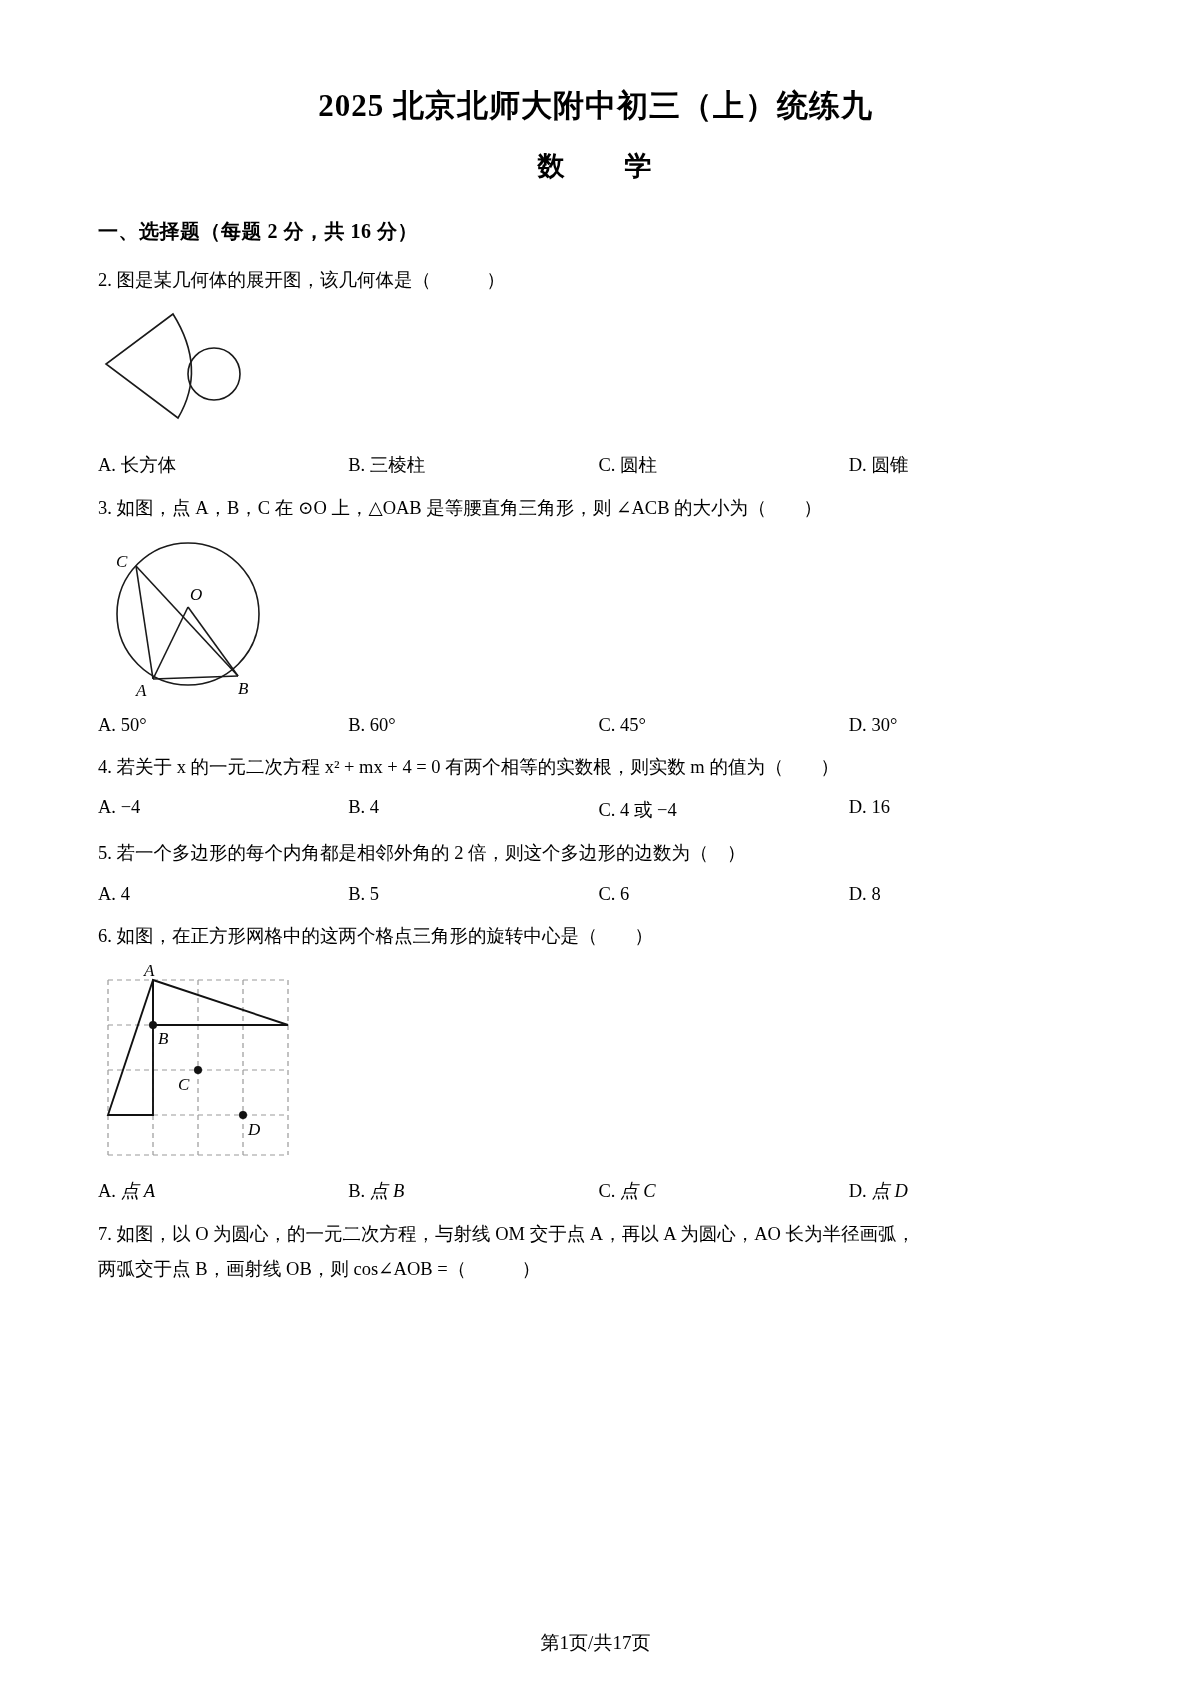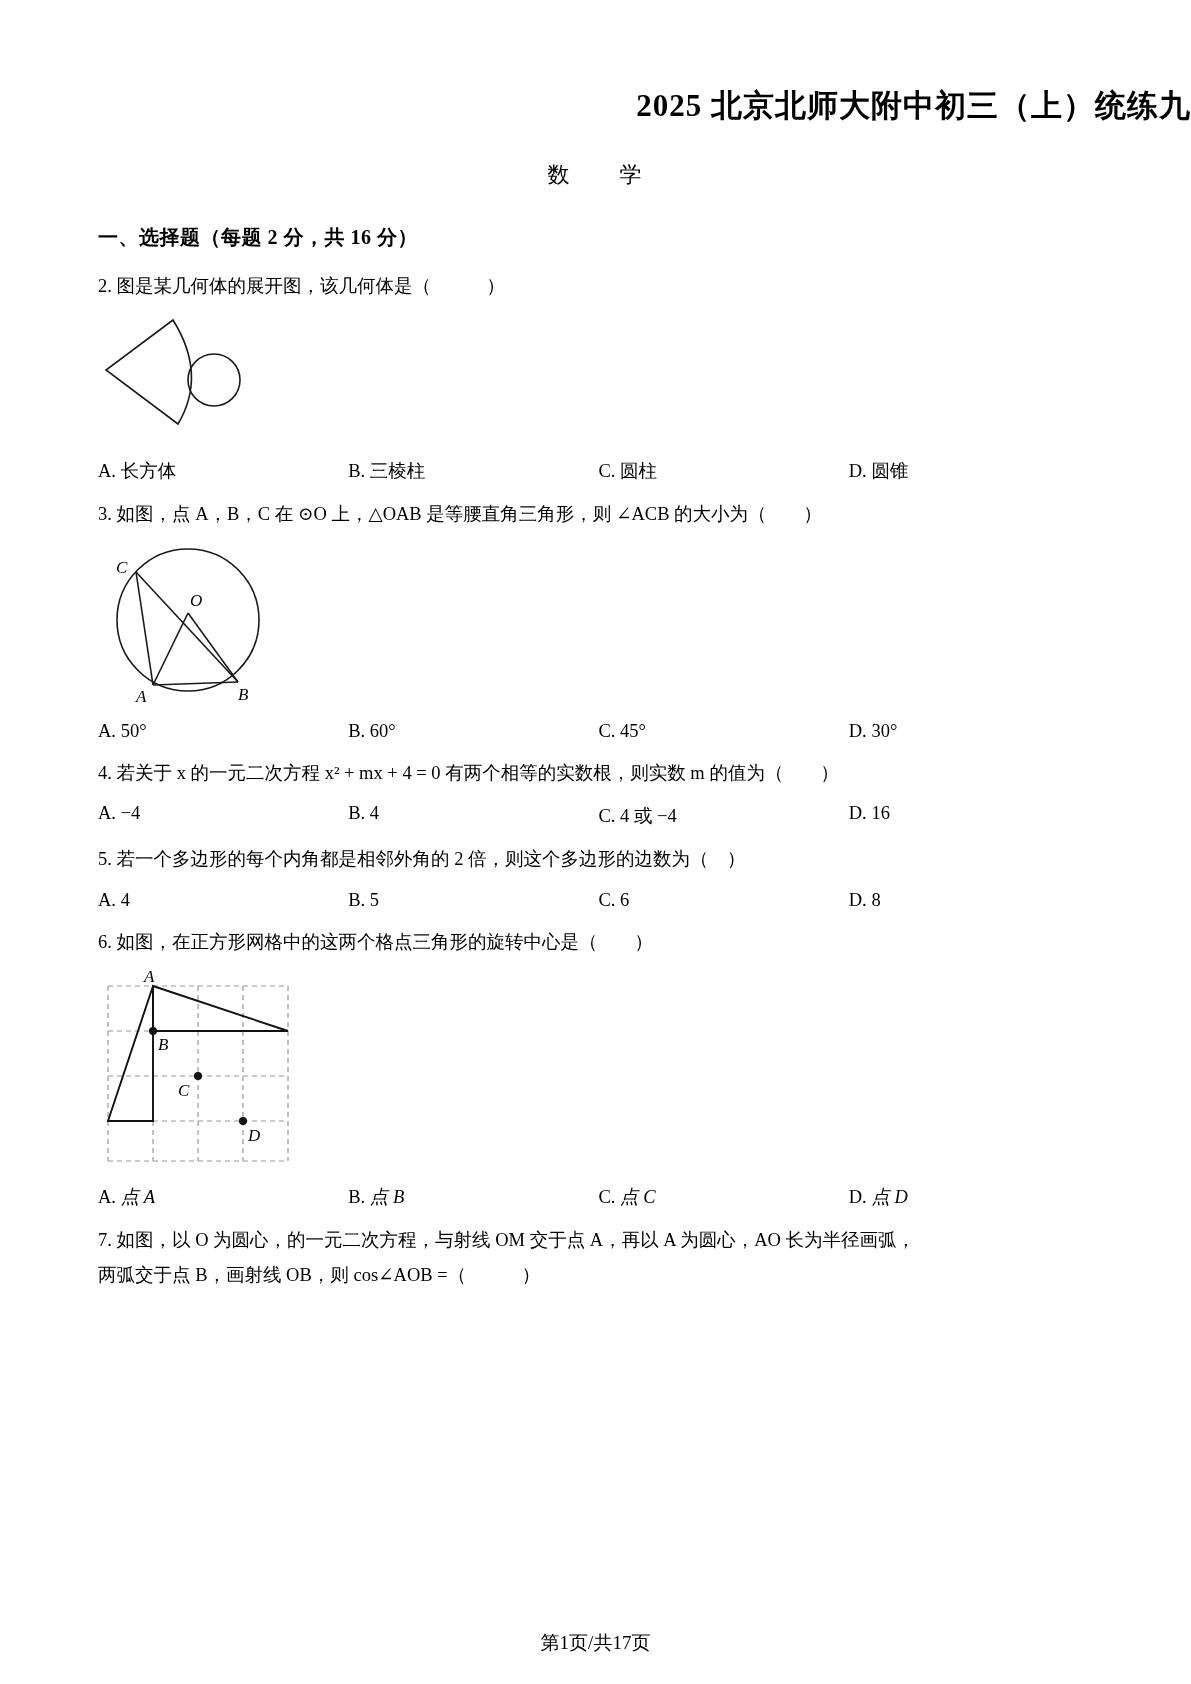--- a/index.html
+++ b/index.html
@@ -3,26 +3,26 @@
 <meta charset="utf-8">
 <style>
   html,body{margin:0;padding:0;background:#ffffff;}
   body{
     width:1191px;height:1684px;position:relative;
     font-family:"Liberation Serif","DejaVu Serif",serif;
     color:#000;
   }
   .page{position:absolute;left:0;top:0;width:1191px;height:1684px;}
   .title{
-    text-align:right;font-size:31px;font-weight:bold;
+    text-align:center;font-size:31px;font-weight:bold;
     letter-spacing:1px;margin-top:85px;
   }
   .subject{
-    text-align:center;font-size:22px;font-weight:normal;
-    margin-top:33px;letter-spacing:2px;
+    text-align:center;font-size:27px;font-weight:bold;
+    margin-top:21px;letter-spacing:2px;
   }
   .content{margin-left:98px;margin-right:92px;margin-top:34px;}
   .sec-head{
     font-size:20px;font-weight:bold;margin-top:12px;margin-bottom:18px;
     letter-spacing:0.5px;
   }
   .qline{font-size:18.5px;line-height:1.9;margin-top:14px;}
   .opts{display:flex;font-size:18.5px;margin-top:12px;}
   .opt{width:25%;}
   .frm{font-style:italic;font-family:"Liberation Serif",serif;}

